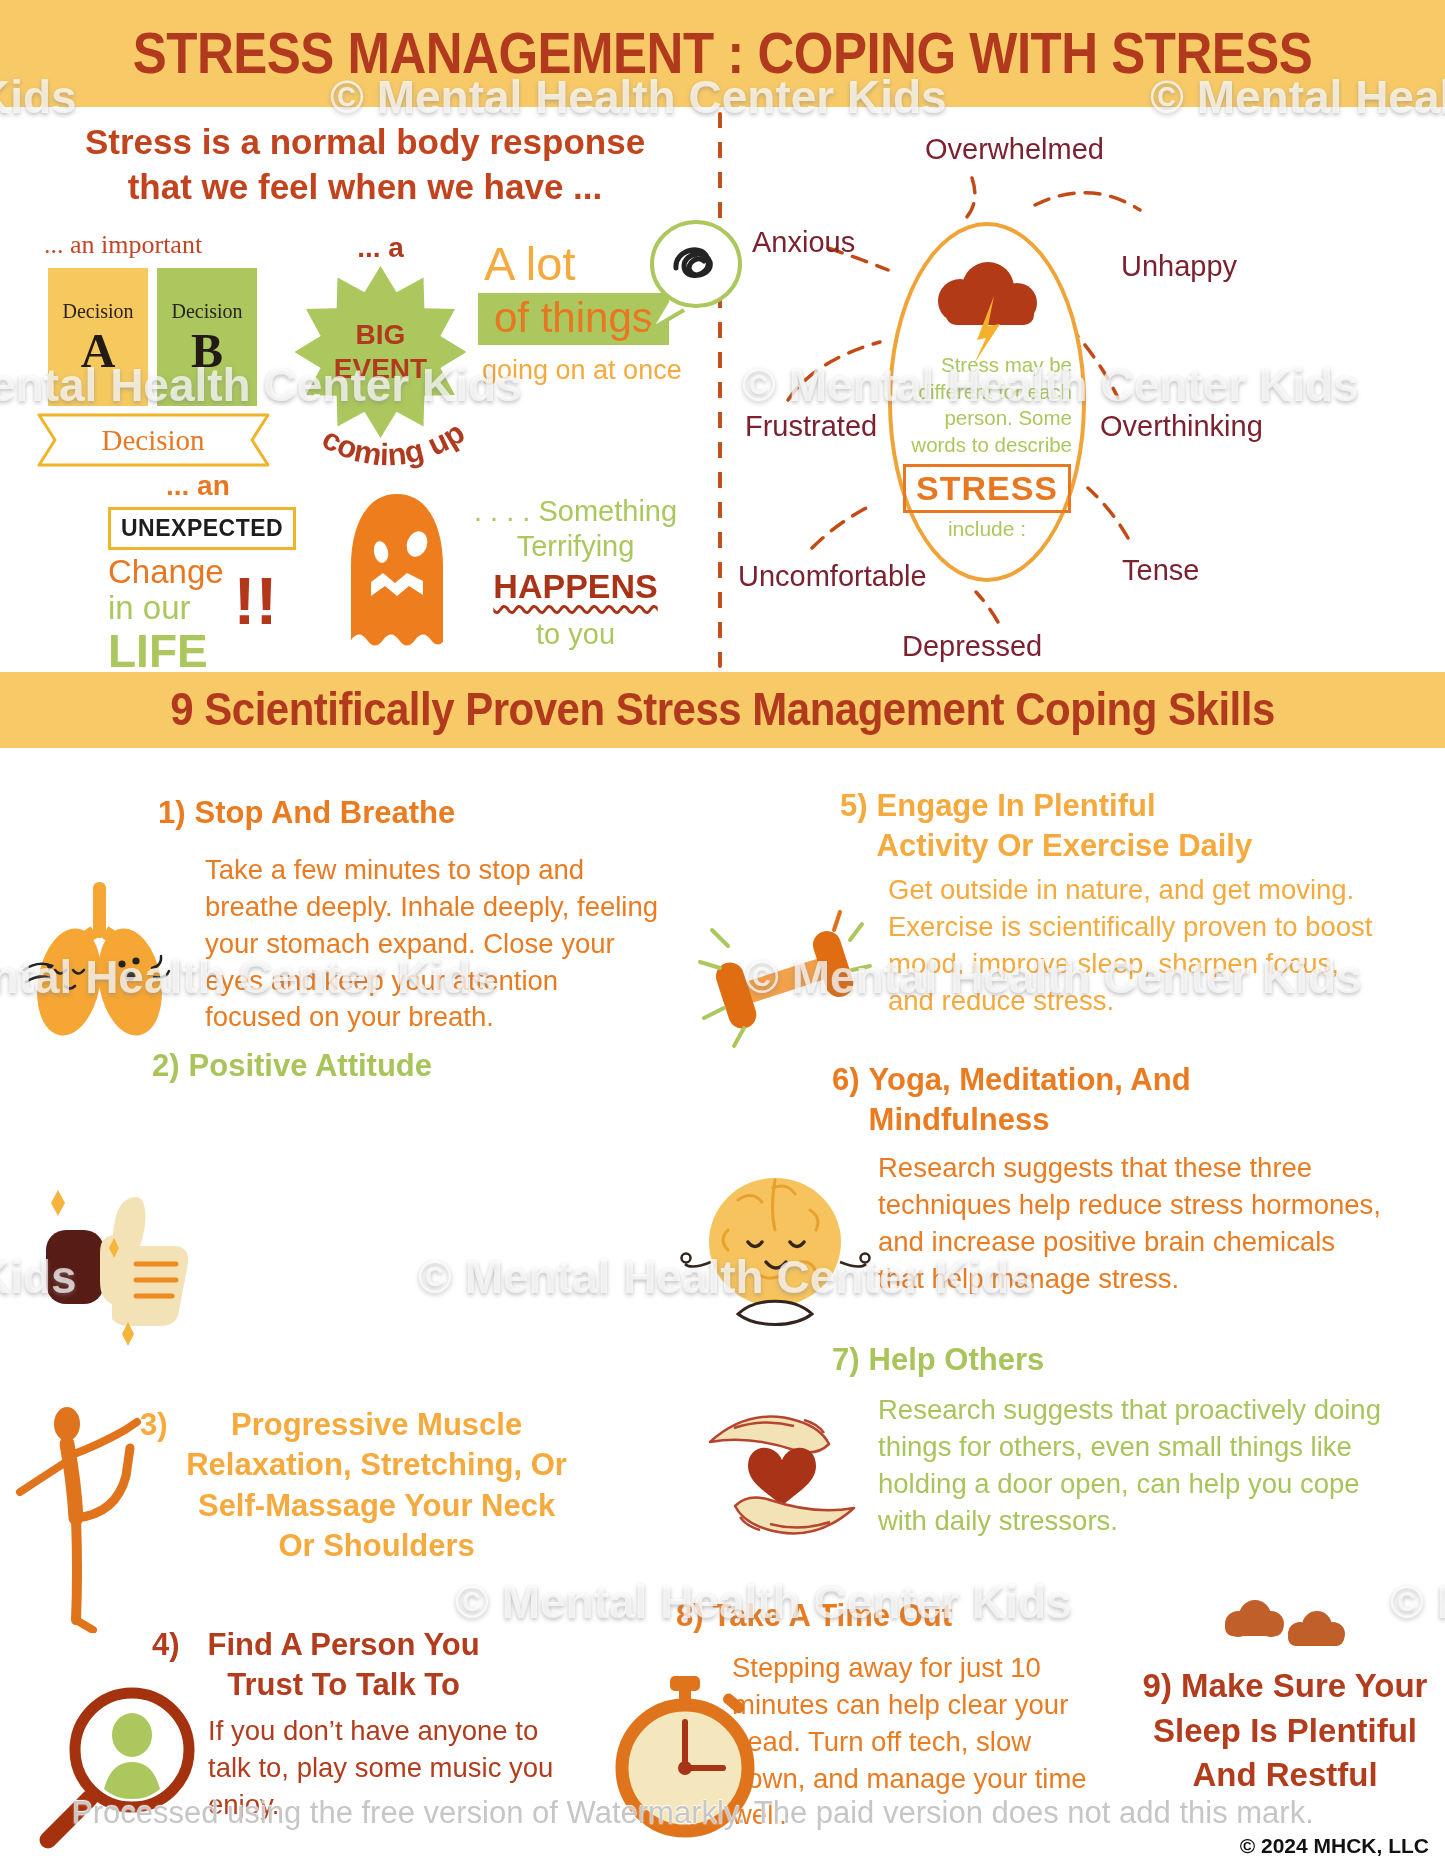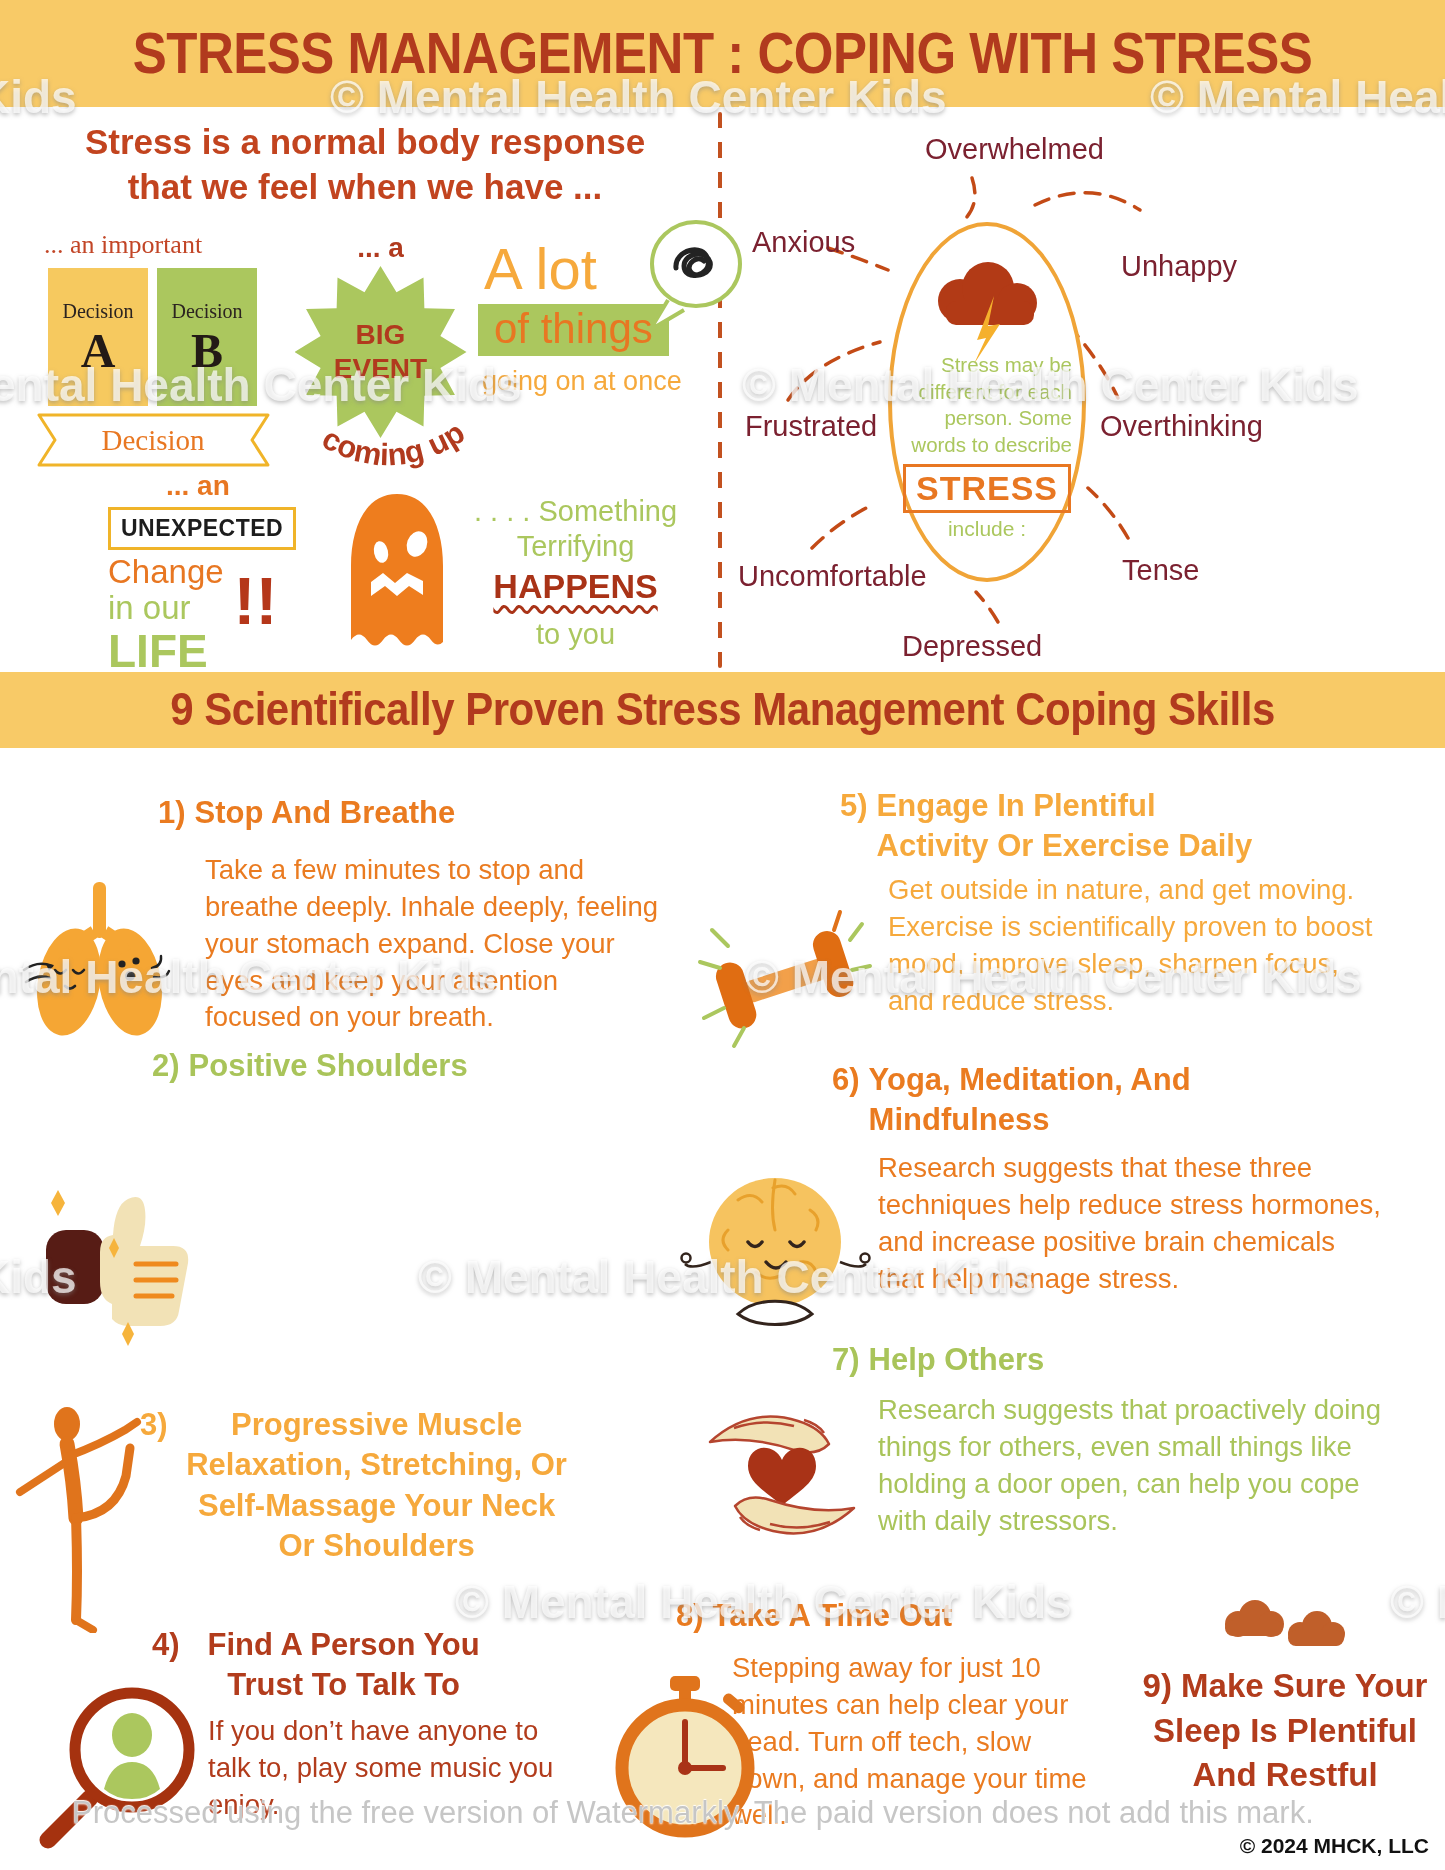--- a/index.html
+++ b/index.html
@@ -31,21 +31,21 @@
   
   #bigevent-group{left:288px; top:232px; width:185px; text-align:center;}
   #bigevent-lead{font-size:28px; font-weight:bold; color:#b13a1e;}
   #star{width:172px; height:172px; margin:2px auto 0; background:#abc75e; display:flex; flex-direction:column; align-items:center; justify-content:center;
     clip-path:polygon(100% 50%,84.8% 40.7%,93.3% 25%,75.5% 24.5%,75% 6.7%,59.3% 15.2%,50% 0%,40.7% 15.2%,25% 6.7%,24.5% 24.5%,6.7% 25%,15.2% 40.7%,0% 50%,15.2% 59.3%,6.7% 75%,24.5% 75.5%,25% 93.3%,40.7% 84.8%,50% 100%,59.3% 84.8%,75% 93.3%,75.5% 75.5%,93.3% 75%,84.8% 59.3%);}
   #star span{font-size:28px; font-weight:bold; color:#b13a1e; line-height:1.2;}
   #curve-svg{margin-top:-26px;}
   
   #alot-group{left:478px; top:240px; width:250px;}
   #alot-bubble{position:absolute; right:-18px; top:-22px;}
-  #alot-l1{font-size:58px; color:#f6a93c; line-height:1; margin-left:6px;}
+  #alot-l1{font-size:47px; color:#f6a93c; line-height:1; margin-left:6px;}
   #alot-box{display:inline-block; background:#abc75e; color:#e87722; font-size:42px; padding:4px 16px 6px; margin-top:6px; line-height:1;}
   #alot-l3{font-size:27px; color:#f6a93c; margin-top:10px; margin-left:4px;}
   
   #unexp-group{left:108px; top:470px; width:225px;}
   #unexp-lead{font-size:28px; font-weight:bold; color:#e87722; margin-left:58px;}
   #unexp-box{display:inline-block; border:3px solid #f0b429; background:#fff; color:#1d1d1d; font-size:23px; font-weight:bold; padding:5px 10px; margin-top:5px; letter-spacing:0.5px;}
   #unexp-rows{display:flex; align-items:flex-start; gap:10px; margin-top:4px;}
   #unexp-lines .u1{font-size:33px; color:#e87722; line-height:1.1;}
   #unexp-lines .u2{font-size:33px; color:#abc75e; line-height:1.1;}
   #unexp-lines .u3{font-size:46px; font-weight:bold; color:#abc75e; line-height:1.05;}
@@ -245,21 +245,21 @@
     <circle cx="100" cy="84" r="3.6" fill="#222"></circle>
       <circle cx="114" cy="81" r="3.6" fill="#222"></circle>
     <circle cx="108" cy="96" r="5" fill="#222"></circle>
     <path d="M130,88 q10,-2 9,-12 M132,97 q12,2 15,-6" stroke="#222" stroke-width="2.4" fill="none" stroke-linecap="round"></path>
     <path d="M2,90 q14,-10 28,-4 M4,102 q12,-8 24,-4" stroke="#222" stroke-width="2.6" fill="none" stroke-linecap="round"></path>
     <path d="M24,84 l8,1 -5,6 Z" fill="#222"></path>
   </svg>
 
   <div class="sk-title c-green" id="s2-title">
     <span>2)</span>
-      <span>Positive Shoulders</span>
+      <span>Positive Attitude</span>
   </div>
   <svg class="icon" id="s2-icon" width="170" height="200" viewBox="0 0 170 200">
     <rect x="8" y="80" width="58" height="74" rx="20" fill="#571c15"></rect>
     <path d="M74,154 q-12,-5 -12,-22 l0,-30 q0,-15 13,-17 q2,-30 15,-36 q15,-7 17,11 q2,15 -5,36 l33,0 q17,0 15,17 l-9,48 q-2,15 -19,15 l-32,0 q-10,0 -16,-7 Z" fill="#f2e2b6"></path>
     <path d="M98,114 h40 M98,130 h40 M98,146 h36" stroke="#ef8a1e" stroke-width="5" stroke-linecap="round"></path>
     <g fill="#f6b43c">
       <polygon points="20,40 27,53 20,66 13,53"></polygon>
       <polygon points="90,172 96,184 90,196 84,184"></polygon>
       <polygon points="76,88 81,98 76,108 71,98"></polygon>
     </g>

